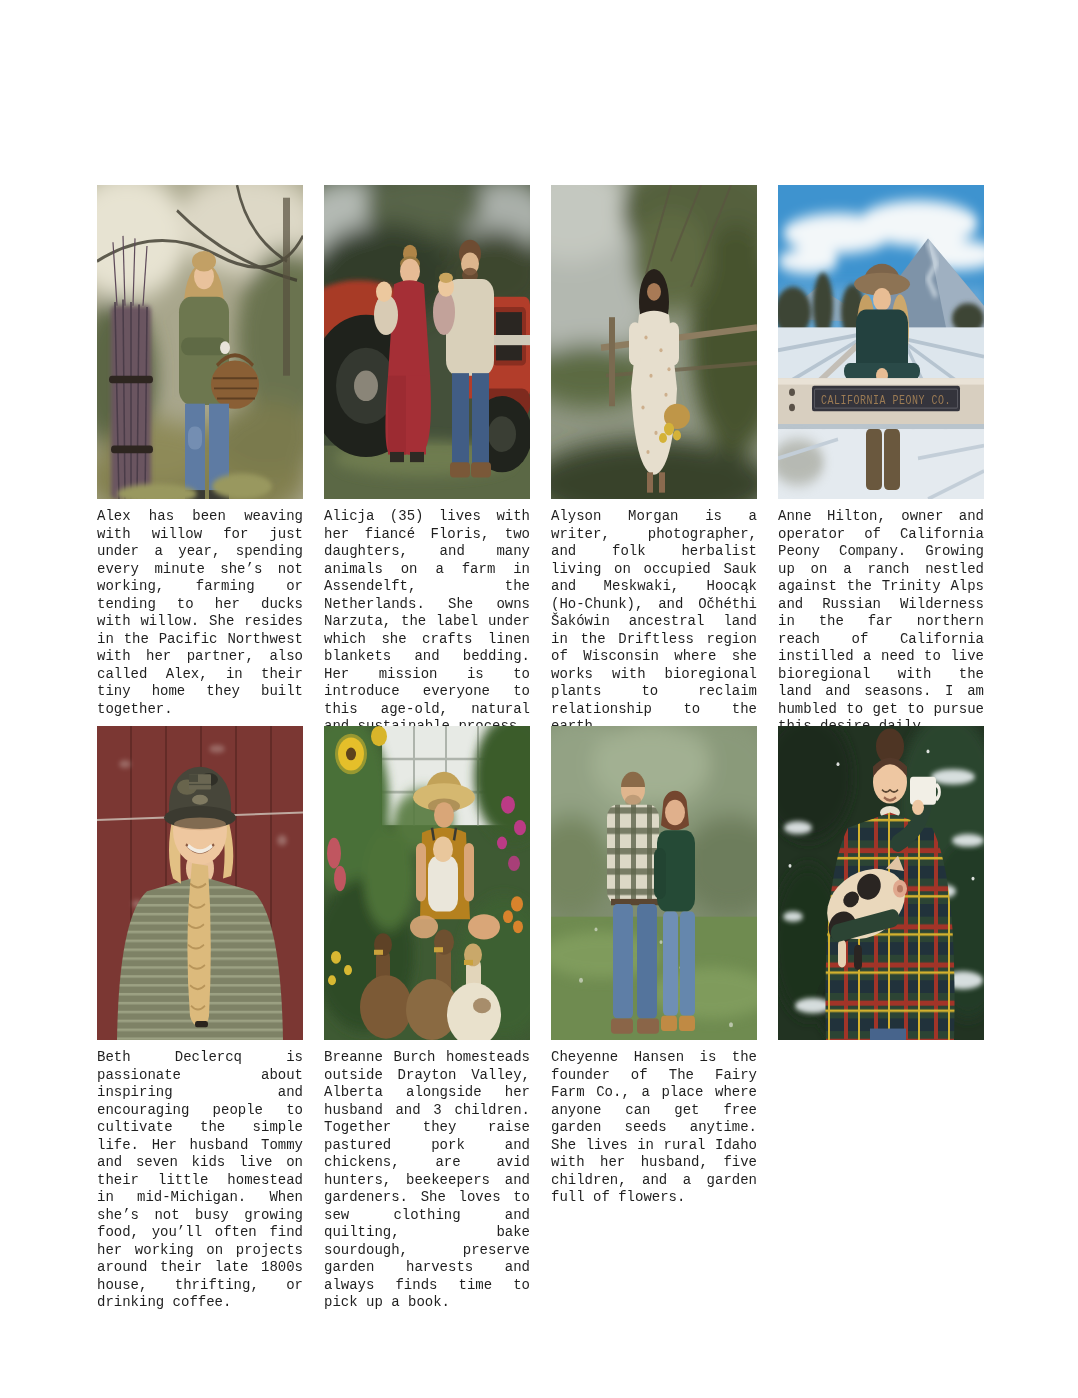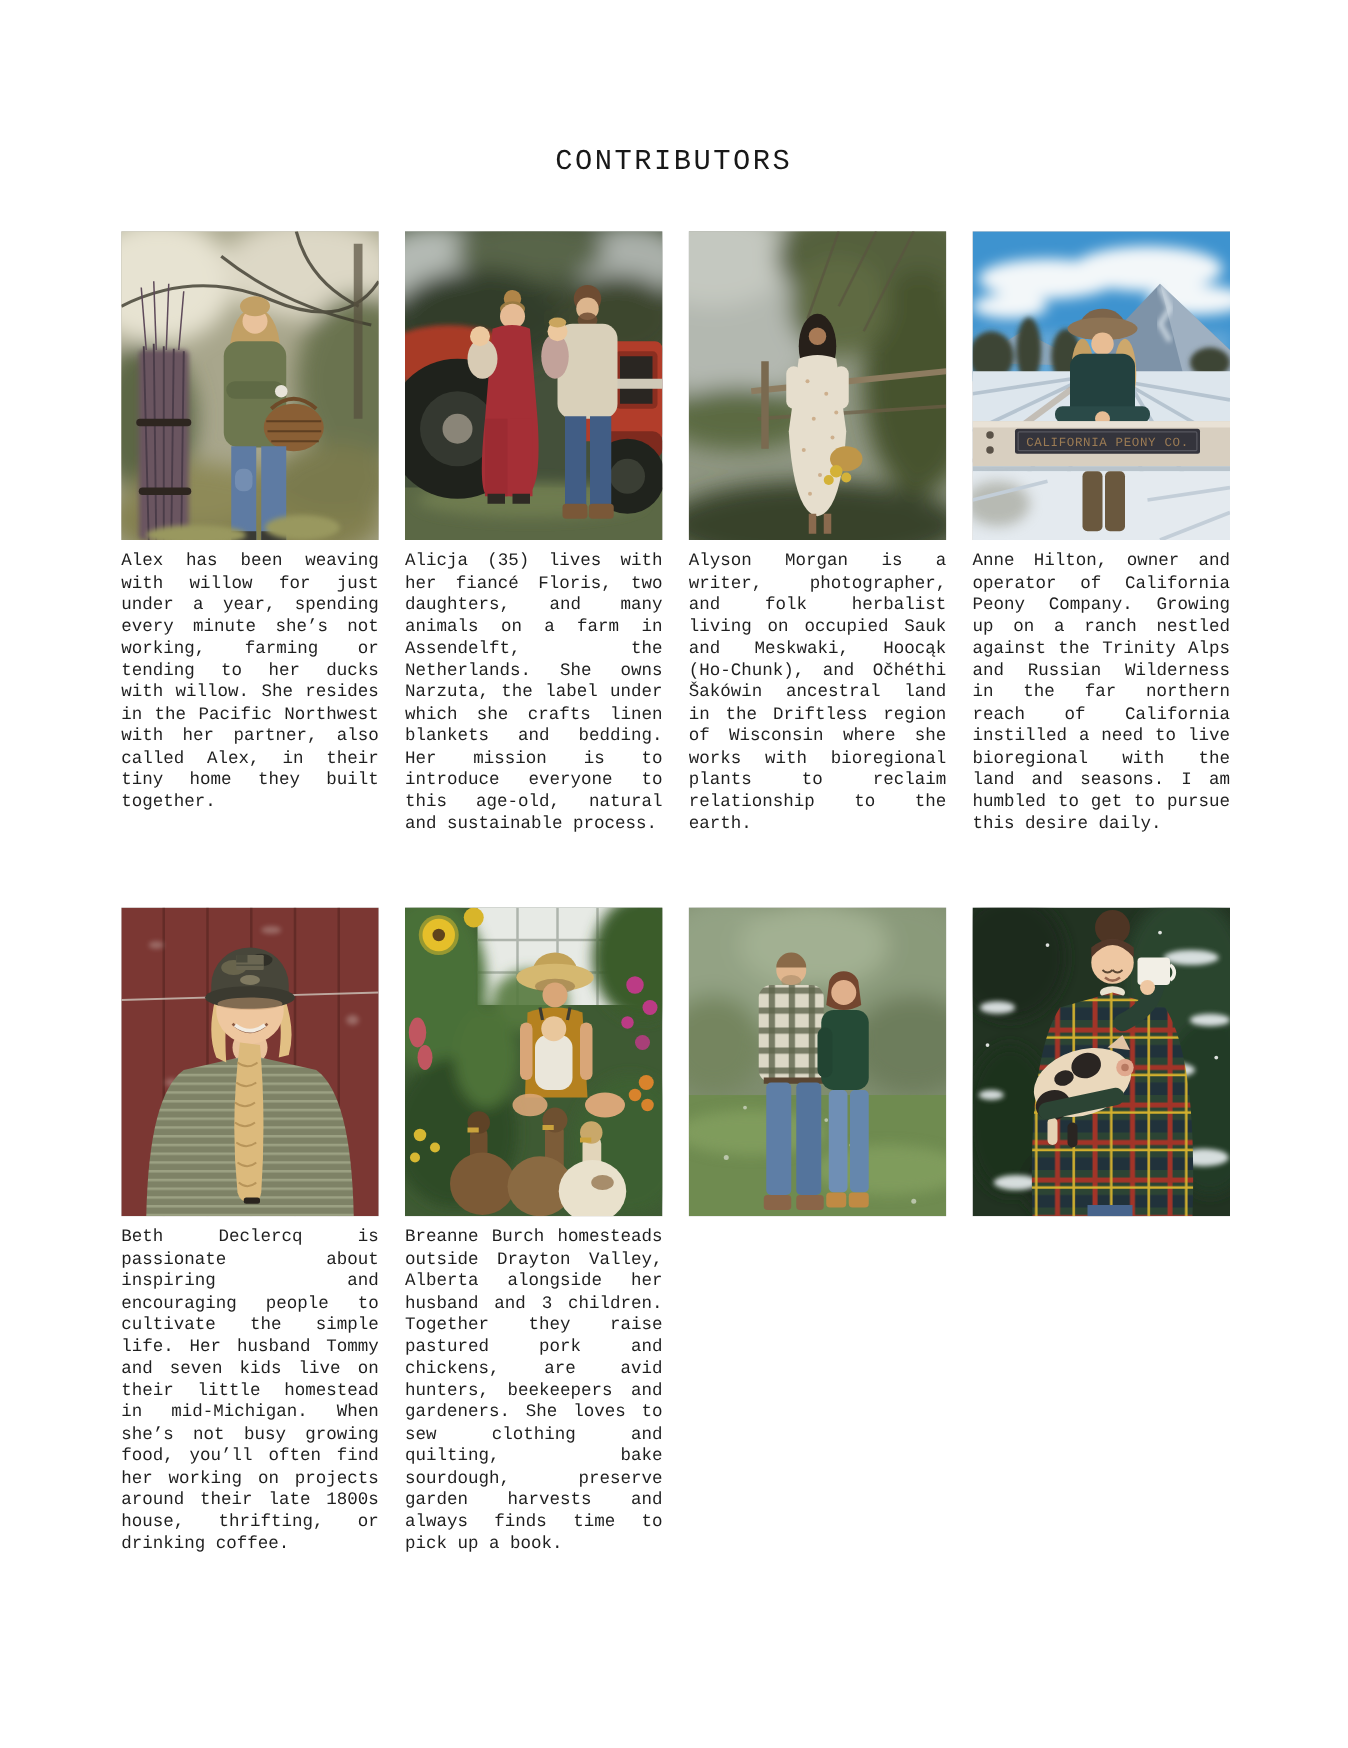--- a/index.html
+++ b/index.html
@@ -12,21 +12,21 @@
     position:absolute; top:116px; left:0; width:100%;
     text-align:center; font-size:23px; font-weight:normal;
     letter-spacing:2px; margin:0; color:#181818;
   }
   .grid {
     position:absolute; left:97px; top:185px; width:887px;
     display:grid; grid-template-columns:repeat(4,206px);
     grid-template-rows:541px auto; column-gap:21px;
   }
   figure.card { margin:0; padding:0; }
-  .photo { width:206px; height:247px; overflow:hidden; background:#ccc; }
+  .photo { width:206px; height:314px; overflow:hidden; background:#ccc; }
   .photo svg { display:block; width:100%; height:100%; }
   .bio {
     margin:9px 0 0 0; font-size:14px; line-height:17.5px;
     text-align:justify; color:#1f1f1f;
   }
   .defs-holder { position:absolute; width:0; height:0; overflow:hidden; }
 </style>
 </head>
 <body>
 
@@ -56,21 +56,20 @@
         <rect width="30" height="30" fill="#2c4434"></rect>
         <rect y="20" width="30" height="10" fill="#20303c" opacity="0.9"></rect>
         <rect y="6" width="30" height="4" fill="#a23428"></rect>
         <rect x="6" width="4" height="30" fill="#a23428"></rect>
         <rect y="13" width="30" height="2" fill="#d2b02e"></rect>
         <rect x="20" width="2" height="30" fill="#d2b02e"></rect>
       </pattern>
     </defs>
   </svg>
 
-  <h1 class="page-title">CONTRIBUTORS</h1>
 
   <div class="grid">
 
     <figure class="card">
       <div class="photo">
         <svg viewBox="0 0 206 247" preserveAspectRatio="none">
           <rect width="206" height="247" fill="#a8a68c"></rect>
           <g filter="url(#b9)">
             <ellipse cx="30" cy="40" rx="60" ry="50" fill="#e7e3d2"></ellipse>
             <ellipse cx="150" cy="30" rx="70" ry="40" fill="#ddd8c6"></ellipse>
@@ -447,20 +446,21 @@
           <path d="M112 62 a12 11 0 0 1 24 0 l2 16 q-14 8 -28 0 Z" fill="#74462f"></path>
           <circle cx="124" cy="68" r="10" fill="#e0b08c"></circle>
           <rect x="106" y="82" width="38" height="64" rx="10" fill="#254a36"></rect>
           <rect x="103" y="96" width="12" height="40" rx="6" fill="#224432"></rect>
           <rect x="112" y="146" width="15" height="82" rx="4" fill="#6f8fb5"></rect>
           <rect x="129" y="146" width="15" height="82" rx="4" fill="#6587ad"></rect>
           <rect x="110" y="228" width="16" height="12" rx="3" fill="#c08a44"></rect>
           <rect x="128" y="228" width="16" height="12" rx="3" fill="#c08a44"></rect>
         </svg>
       </div>
+      <p class="bio">Cheyenne Hansen is the founder of The Fairy Farm Co., a place where anyone can get free garden seeds anytime. She lives in rural Idaho with her husband, five children, and a garden full of flowers.</p>
     </figure>
 
     <figure class="card">
       <div class="photo">
         <svg viewBox="0 0 206 247" preserveAspectRatio="none">
           <rect width="206" height="247" fill="#223322"></rect>
           <g filter="url(#b5)">
             <ellipse cx="30" cy="40" rx="45" ry="50" fill="#1a2a1c"></ellipse>
             <ellipse cx="170" cy="60" rx="50" ry="70" fill="#2c452e"></ellipse>
             <ellipse cx="190" cy="160" rx="40" ry="70" fill="#243a26"></ellipse>

